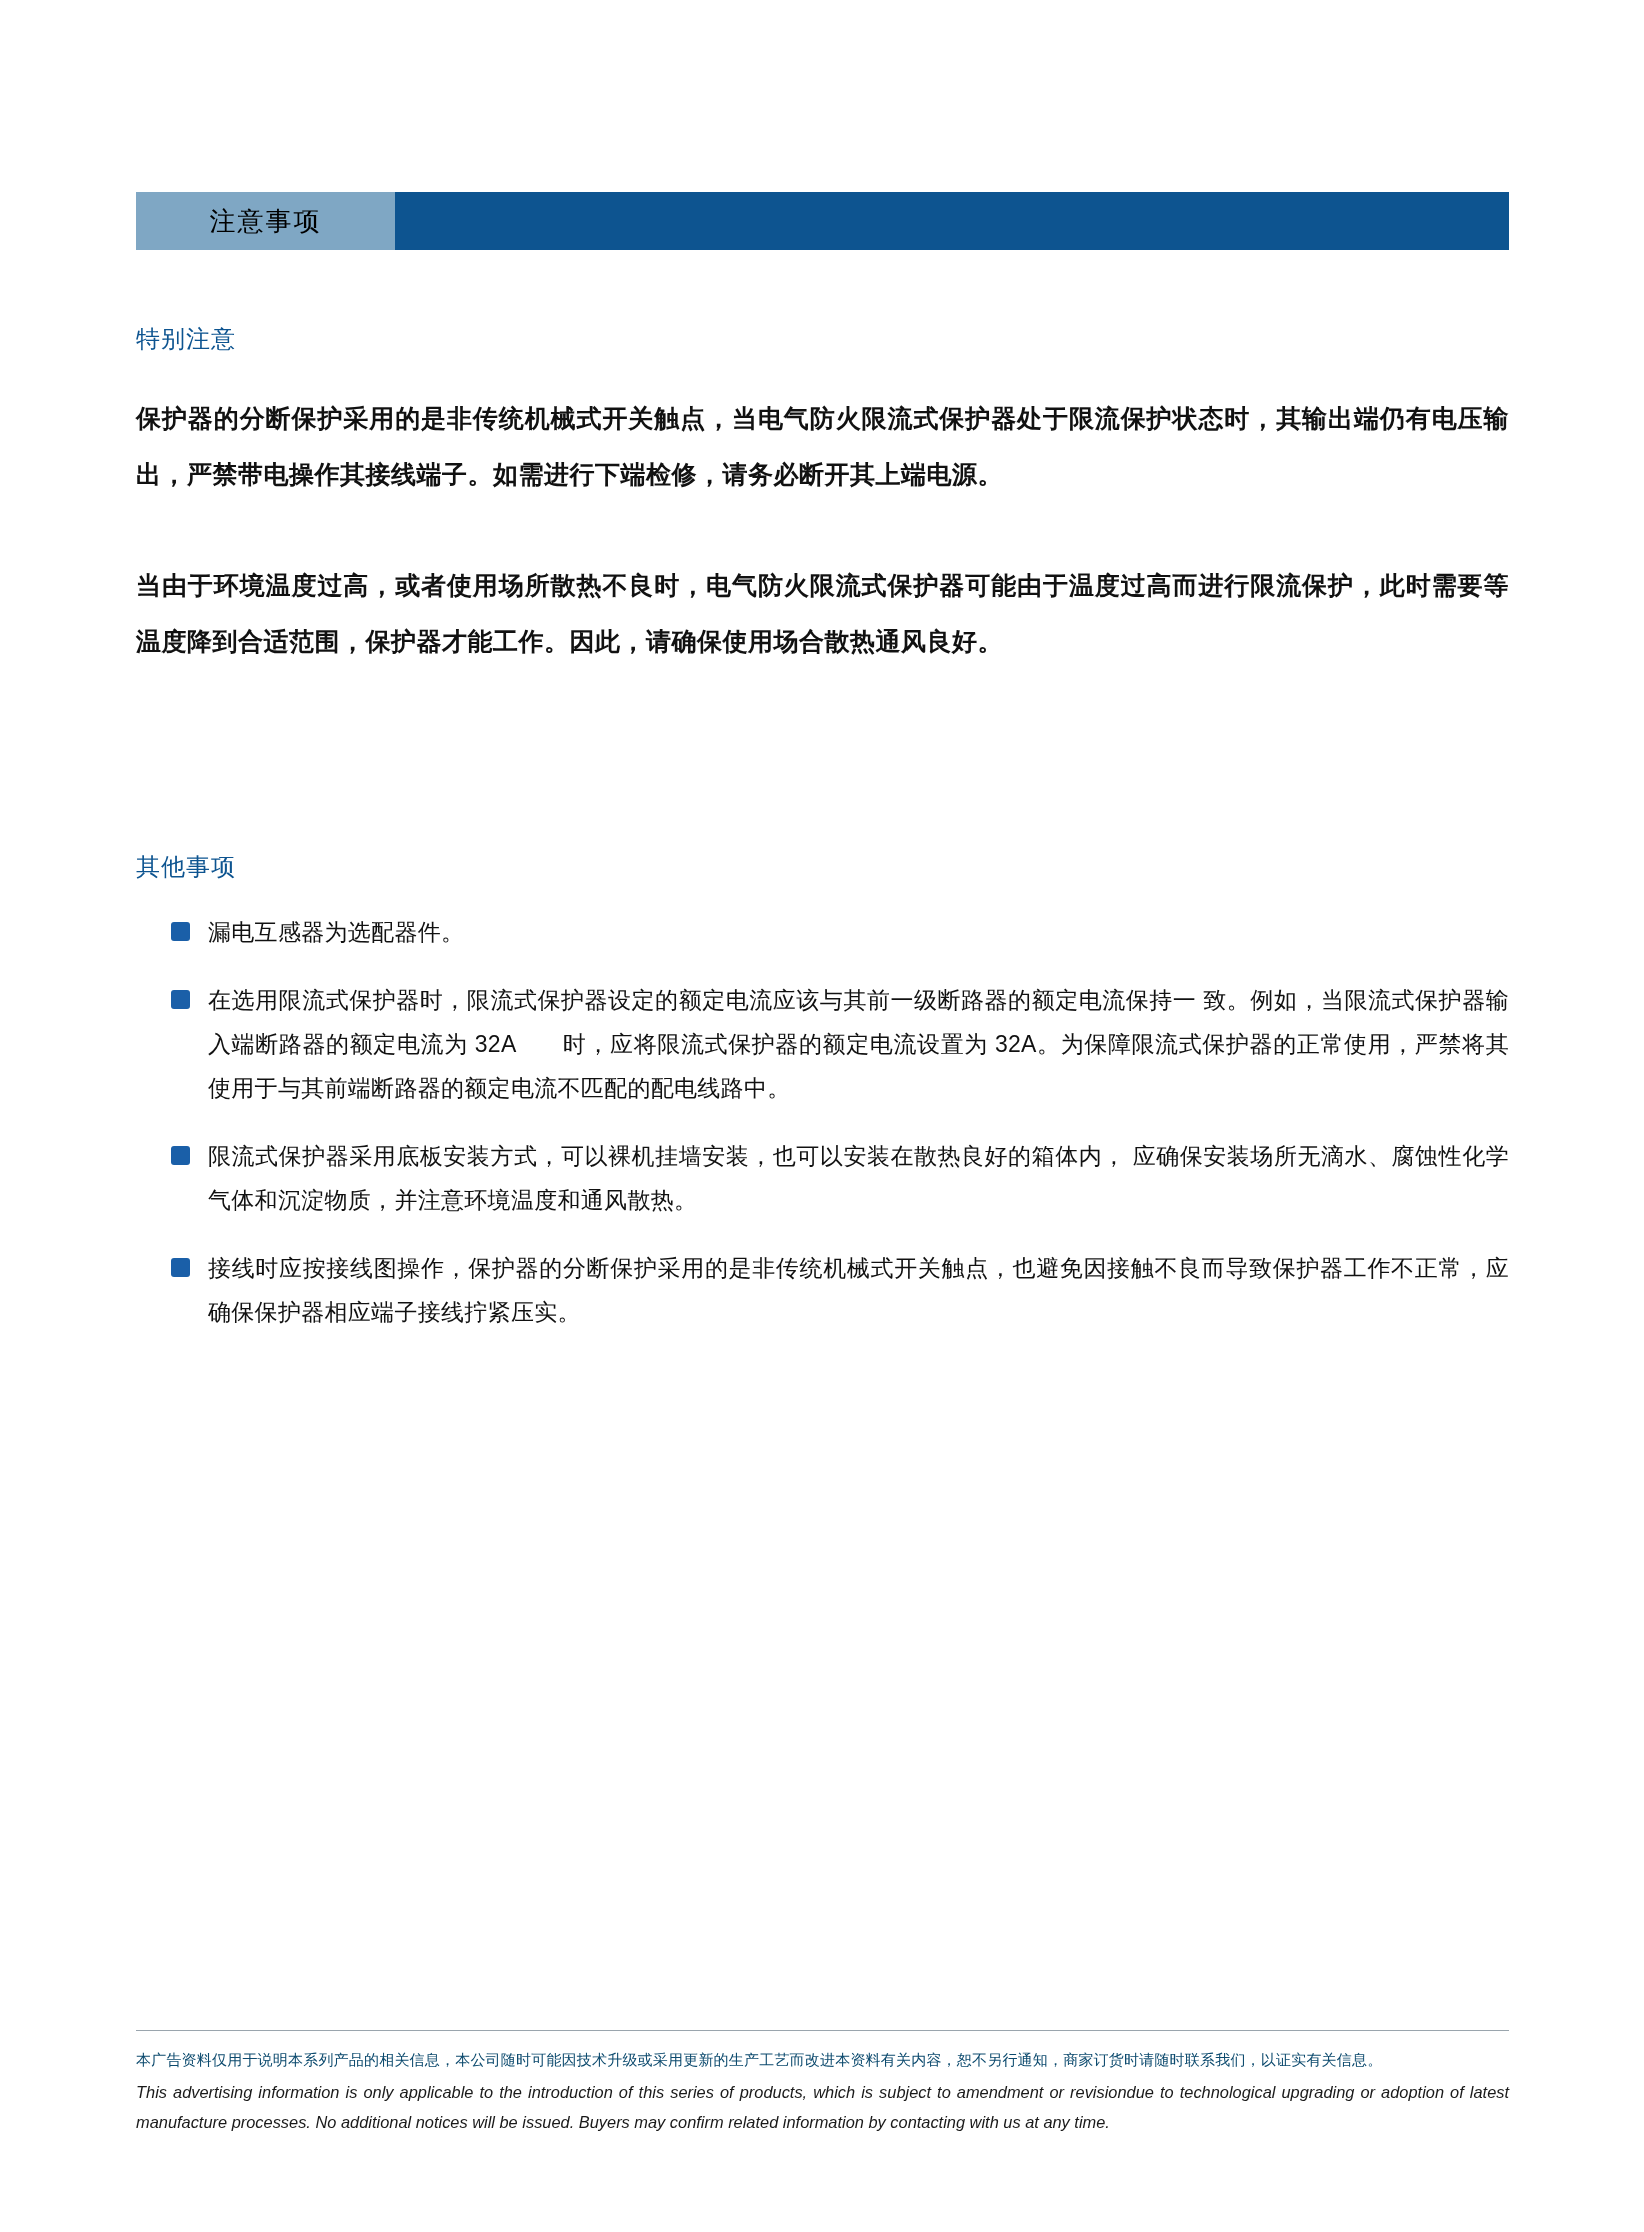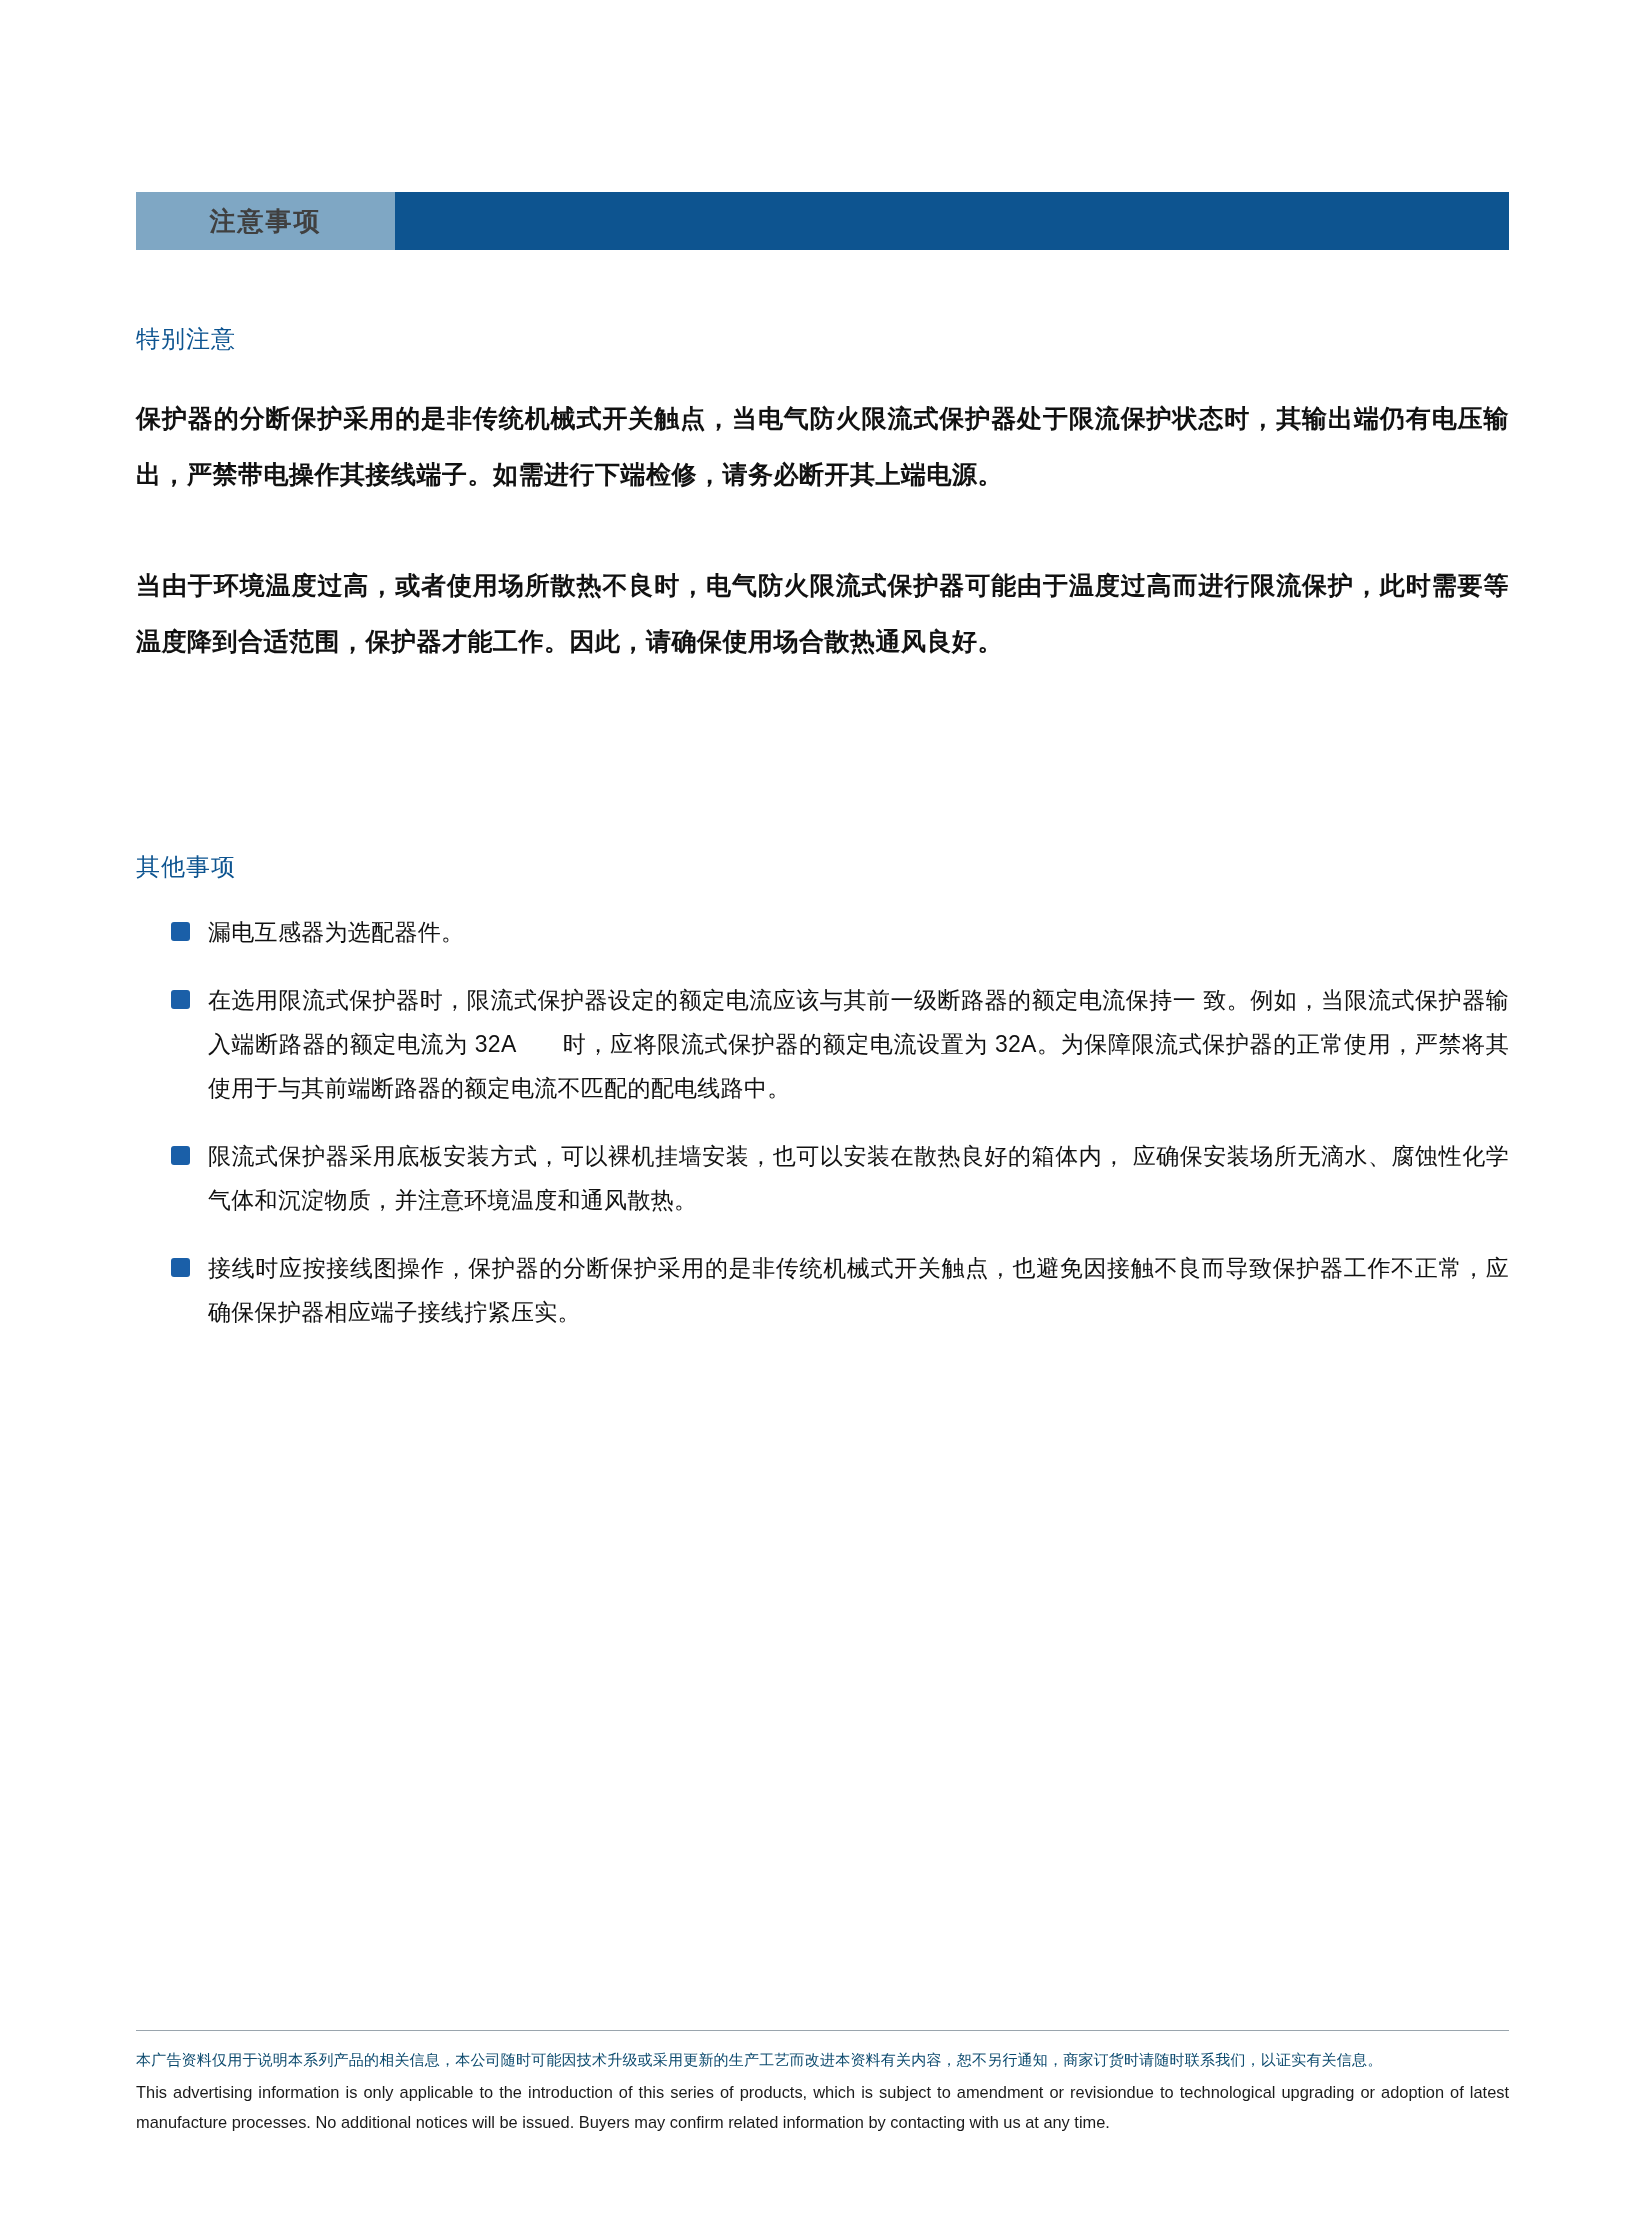--- a/index.html
+++ b/index.html
@@ -35,23 +35,23 @@
     align-items: stretch;
   }
   .header-tab {
     width: 259px;
     background: #7fa7c4;
     display: flex;
     align-items: center;
     justify-content: center;
   }
   .header-tab-label {
-    color: #404040;
+    color: #000000;
     font-size: 26px;
-    font-weight: bold;
+    font-weight: normal;
     letter-spacing: 2px;
   }
 
   
   .section-heading {
     position: absolute;
     color: #0d5490;
     font-size: 24px;
     font-weight: normal;
     letter-spacing: 1px;
@@ -125,20 +125,21 @@
     color: #0c4a6e;
     letter-spacing: 0.2px;
     text-align: justify;
   }
   .footer-en {
     font-size: 16.4px;
     line-height: 30px;
     color: #1a1a1a;
     margin-top: 2px;
     text-align: justify;
+    font-style: italic;
   }
 </style>
 </head>
 <body>
 
 <div class="page">
 
   <div class="header-bar">
     <div class="header-tab">
       <span class="header-tab-label">注意事项</span>

